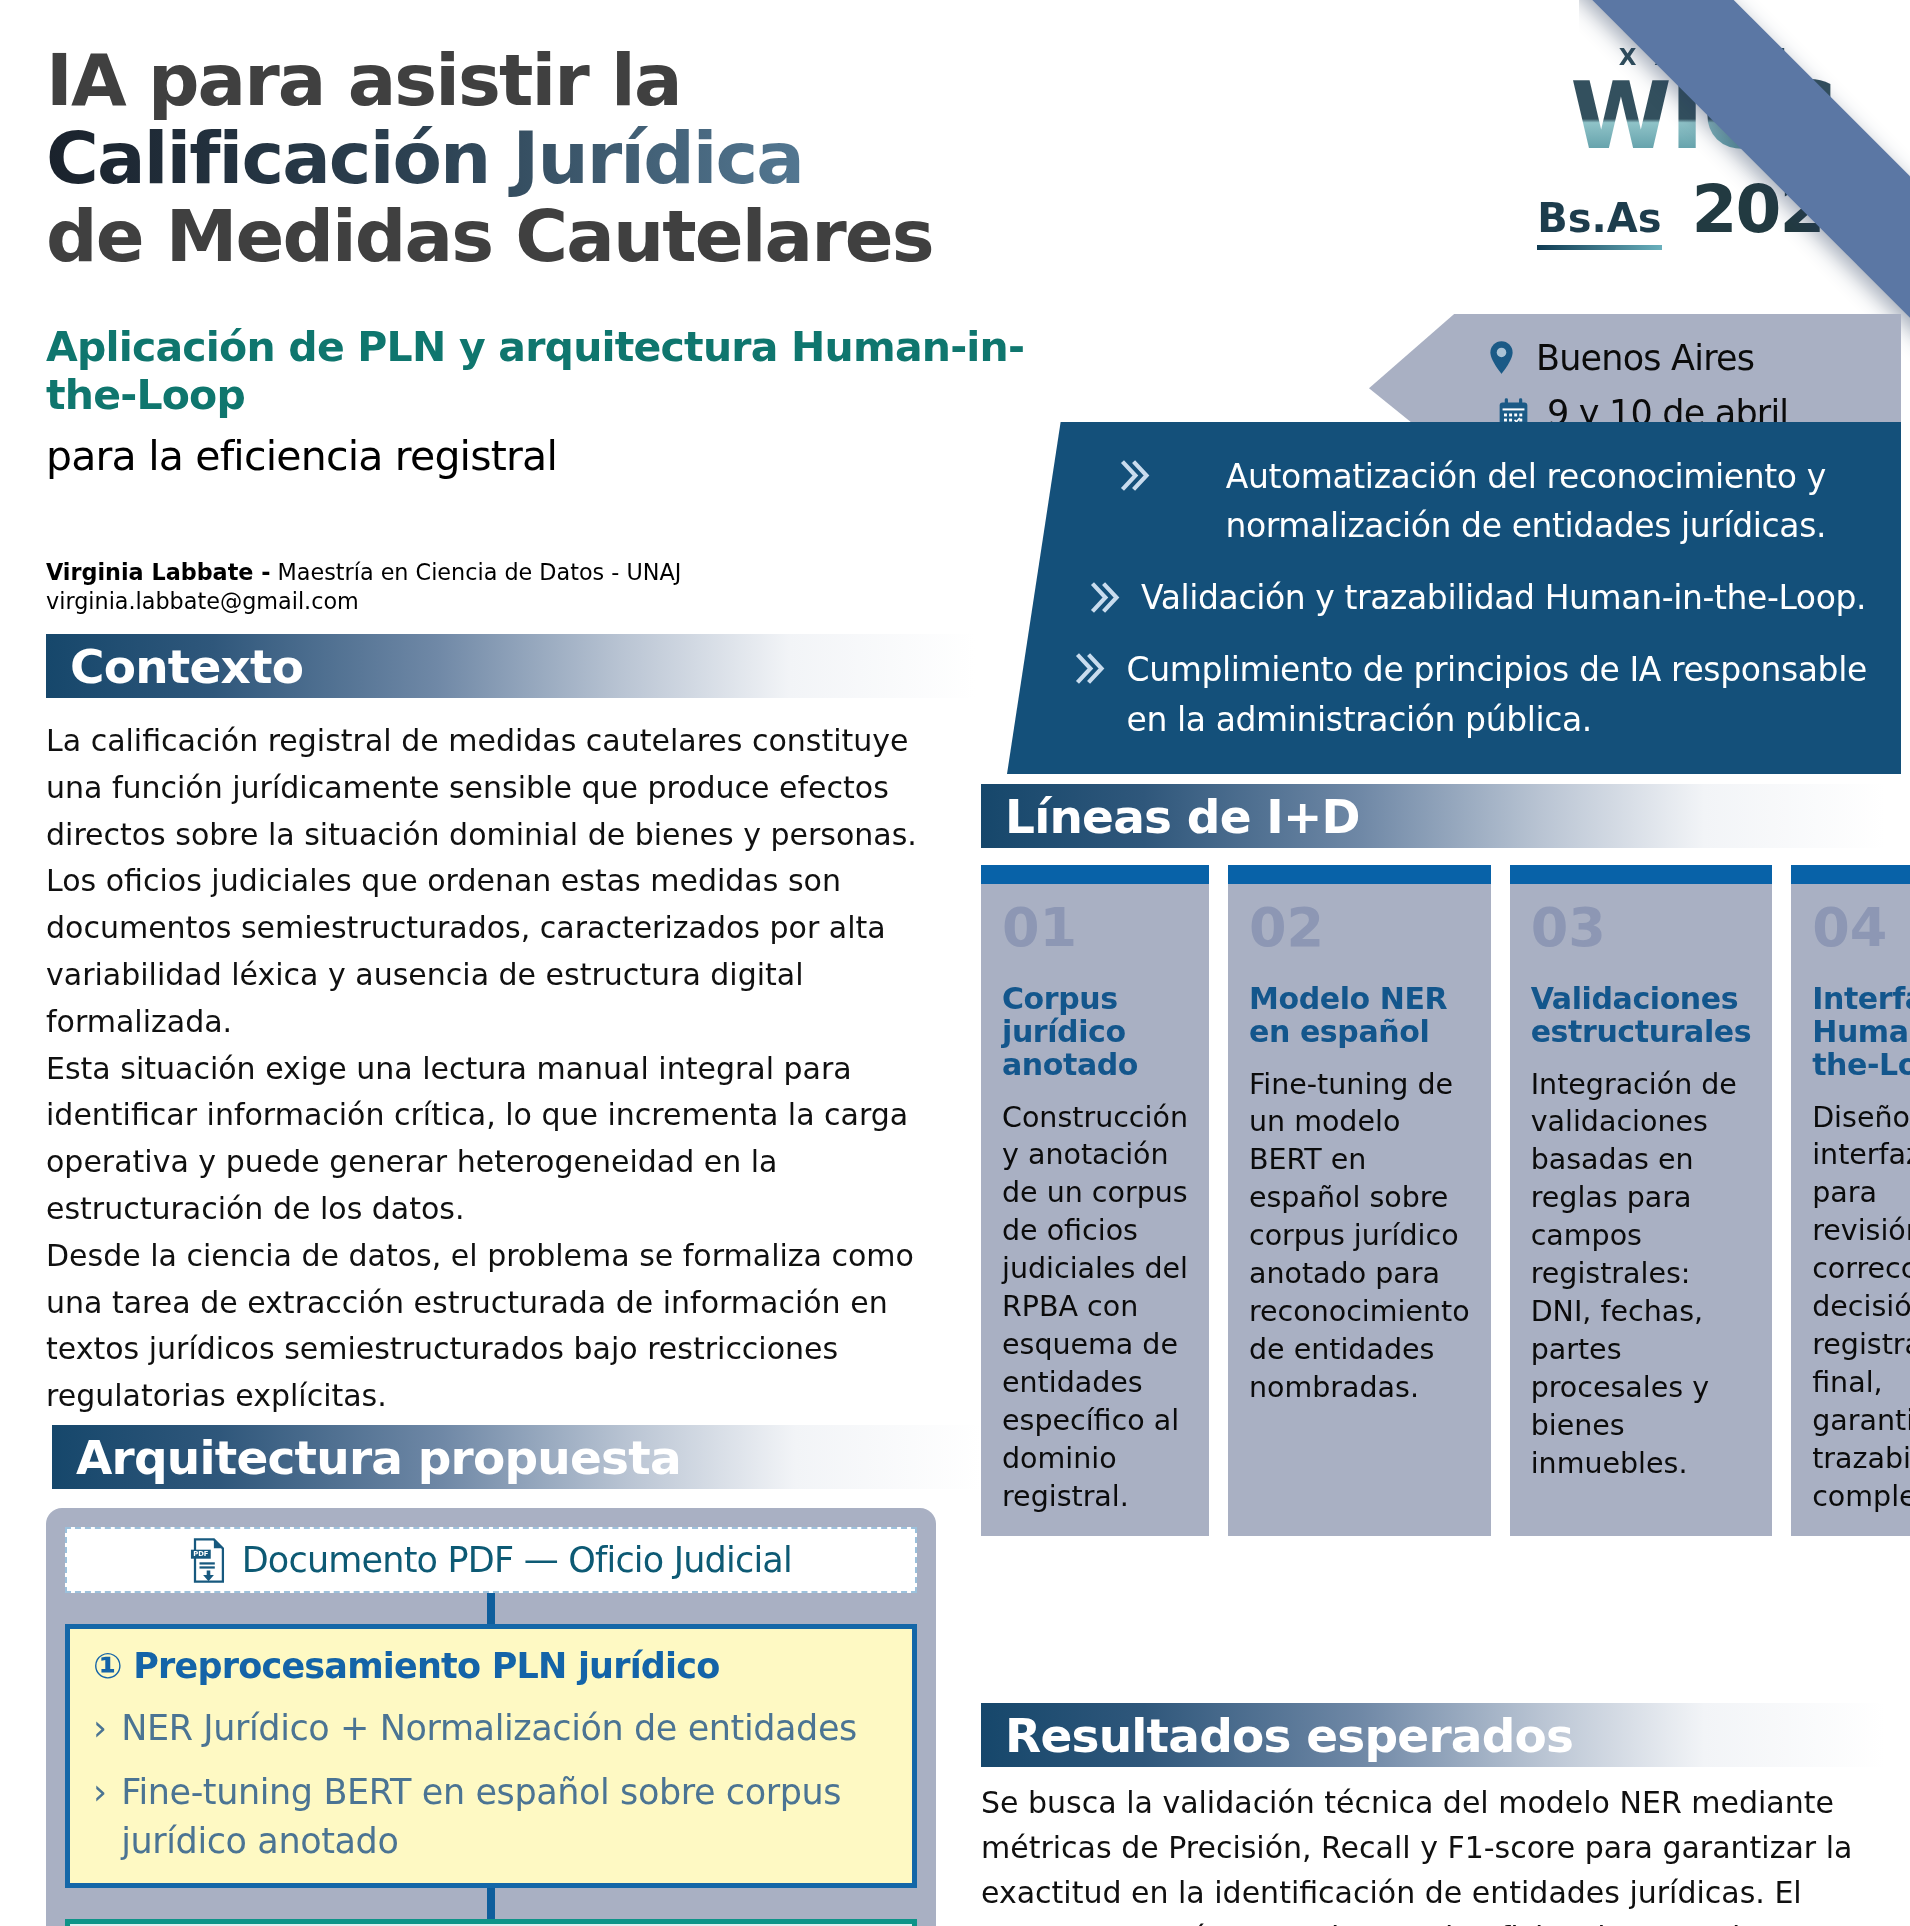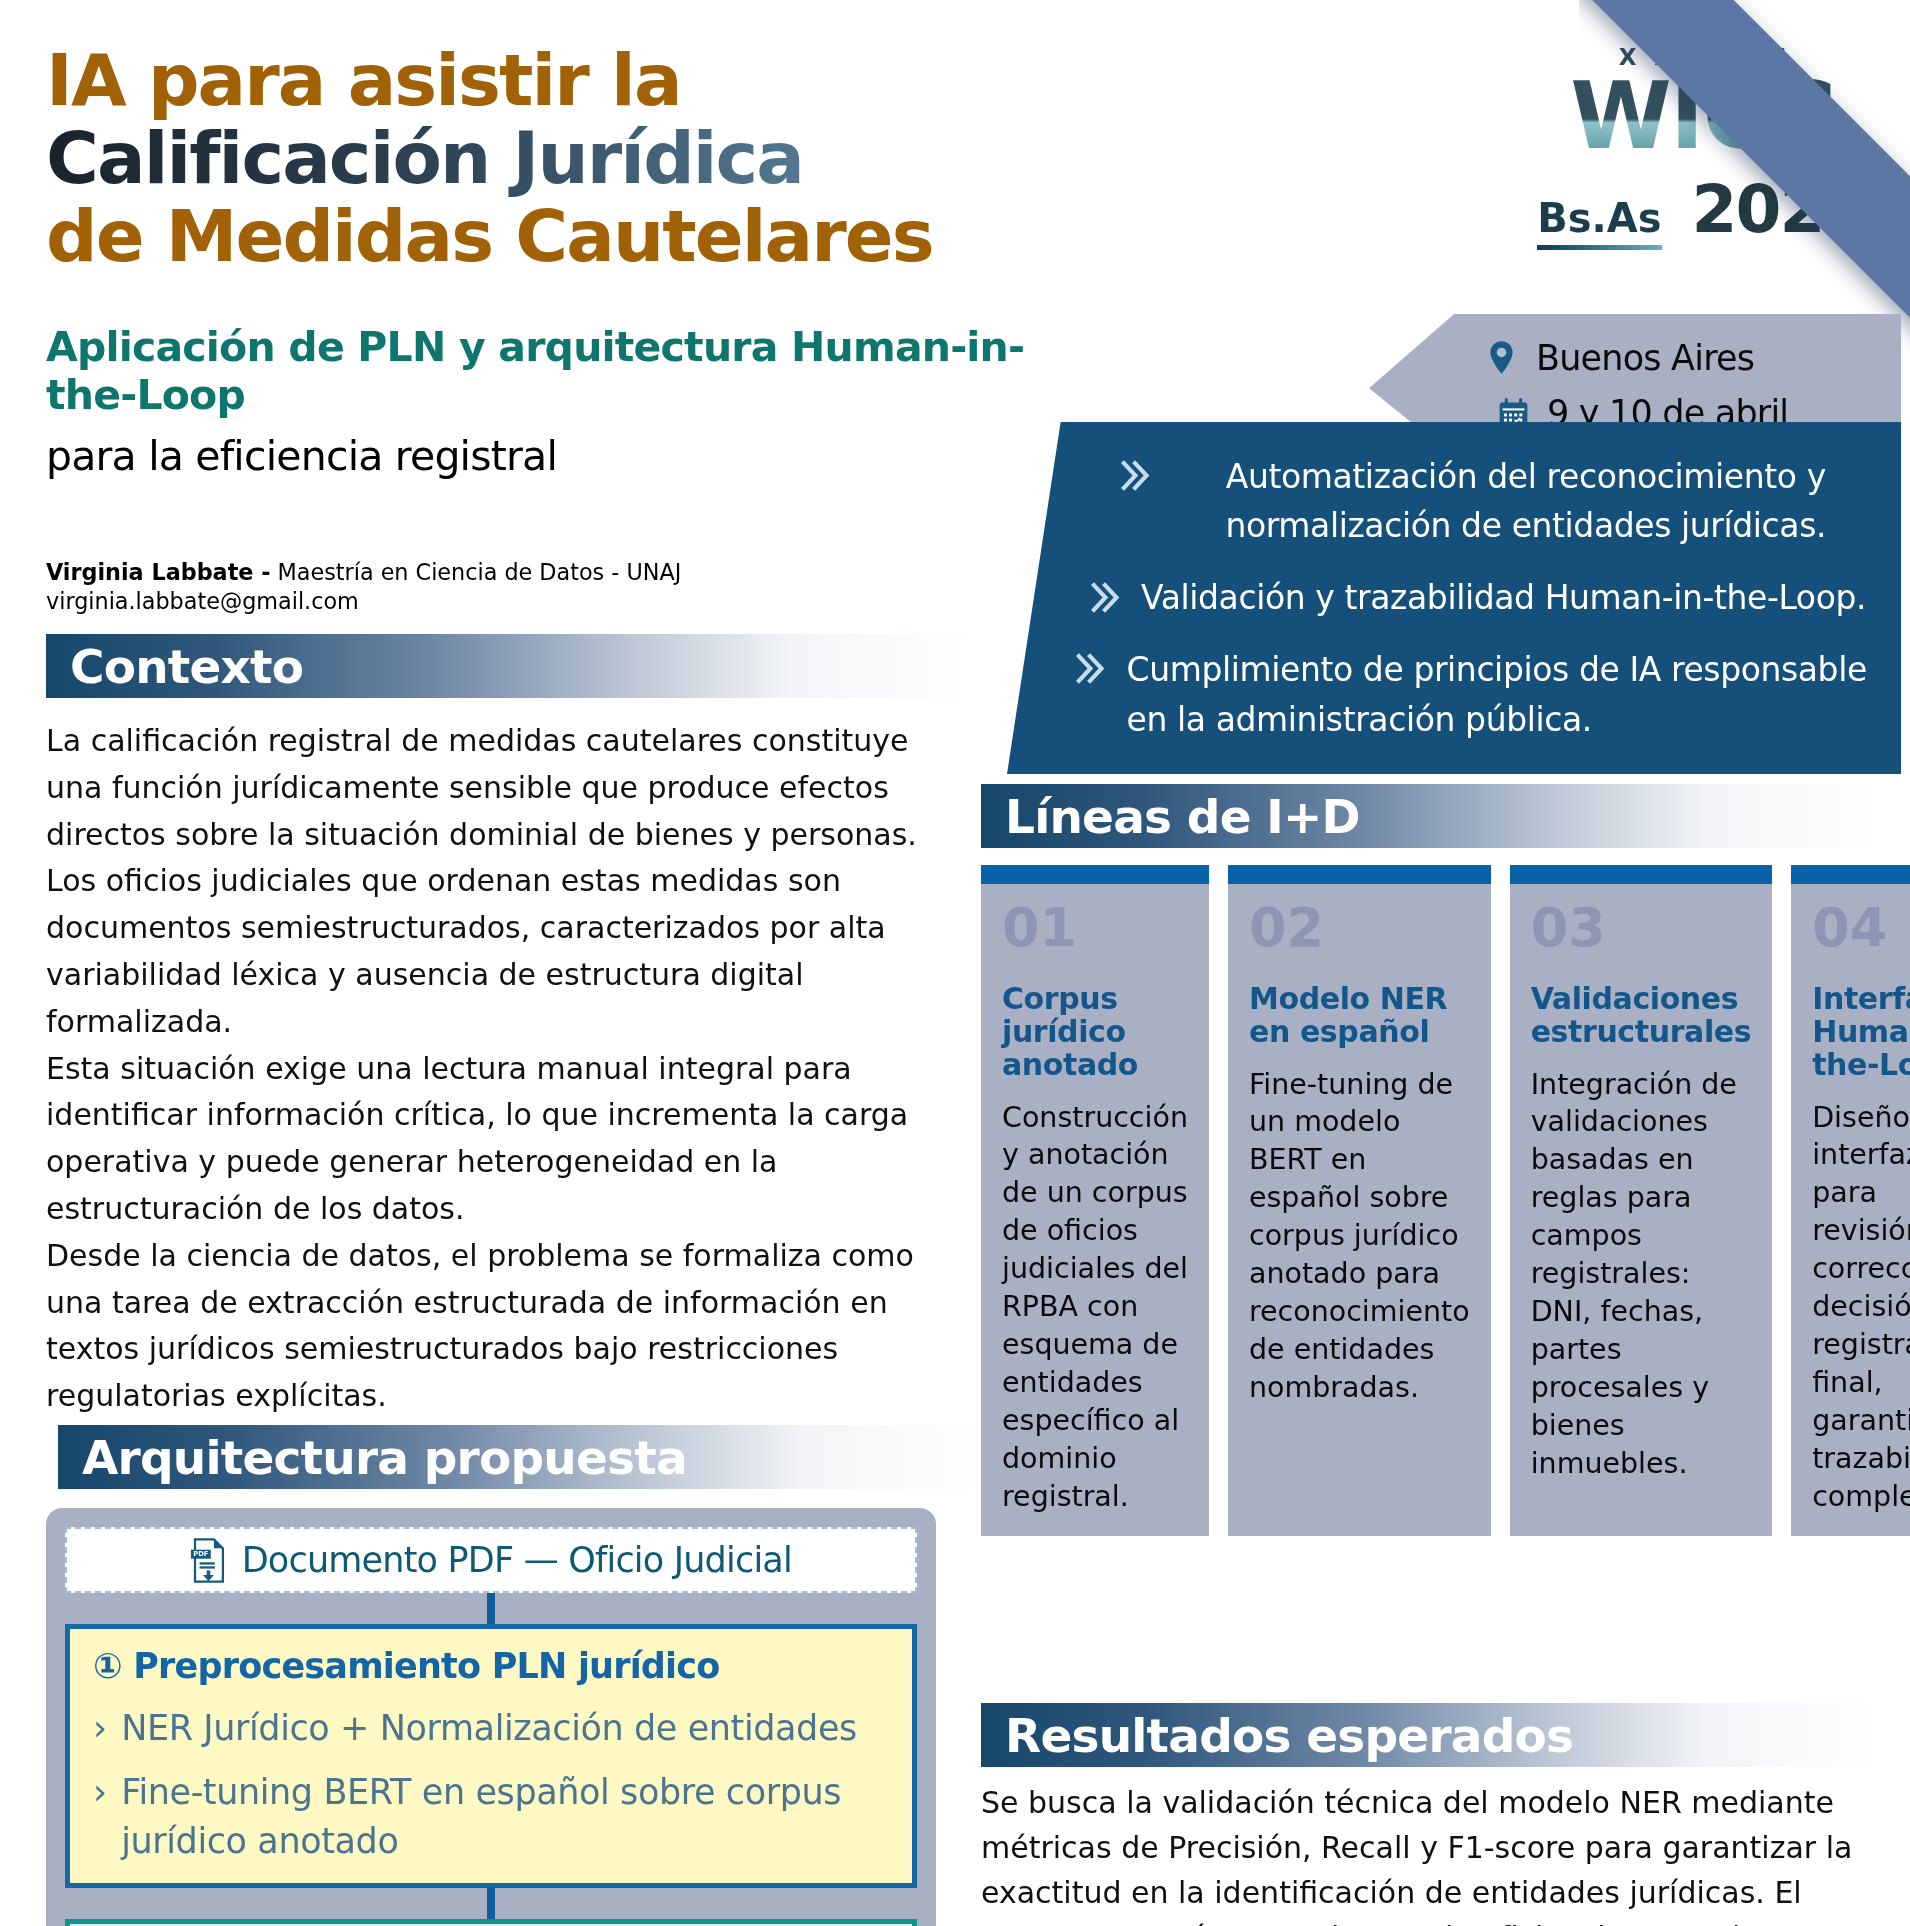--- a/index.html
+++ b/index.html
@@ -9,21 +9,21 @@
   }
   
   .sec-h{
     position:absolute;height:64px;display:flex;align-items:center;
     padding-left:24px;box-sizing:border-box;
     background:linear-gradient(90deg,#16476b 0%,#2f577b 18%,#6f88a6 42%,#b9c4d3 62%,#f2f4f7 80%,#ffffff 100%);
   }
   .sec-h span{color:#fff;font-weight:700;font-size:47px;letter-spacing:-0.8px;white-space:nowrap;}
   
   .masthead{position:absolute;left:46px;top:42px;width:1048px;}
-  .t-line{display:block;font-size:72px;line-height:1.08;letter-spacing:-1.9px;color:#a16207;}
+  .t-line{display:block;font-size:72px;line-height:1.08;letter-spacing:-1.9px;color:#404040;}
   .t-line b{font-weight:700;}
   .t2{font-weight:700;color:#30506a;}
   @supports ((-webkit-background-clip:text) or (background-clip:text)){
     .t2{background:linear-gradient(90deg,#1a222c 0%,#2e4455 38%,#537791 72%,#7fa3bc 100%);
         -webkit-background-clip:text;background-clip:text;color:transparent;}
   }
   .sub1{margin-top:48px;font-size:41px;font-weight:700;color:#0f766e;letter-spacing:-0.8px;}
   .sub2{margin-top:12.3px;font-size:41px;font-weight:400;color:#000;letter-spacing:-0.8px;}
   .author{margin-top:79px;font-size:22.3px;color:#000;}
   .author b{font-weight:700;}
@@ -173,21 +173,21 @@
 
   <div class="sec-h" style="left:46px;top:634px;width:929px;">
     <span>Contexto</span>
   </div>
   <div class="ctx-body">
     <p>La calificación registral de medidas cautelares constituye una función jurídicamente sensible que produce efectos directos sobre la situación dominial de bienes y personas. Los oficios judiciales que ordenan estas medidas son documentos semiestructurados, caracterizados por alta variabilidad léxica y ausencia de estructura digital formalizada.</p>
     <p>Esta situación exige una lectura manual integral para identificar información crítica, lo que incrementa la carga operativa y puede generar heterogeneidad en la estructuración de los datos.</p>
     <p>Desde la ciencia de datos, el problema se formaliza como una tarea de extracción estructurada de información en textos jurídicos semiestructurados bajo restricciones regulatorias explícitas.</p>
   </div>
 
-  <div class="sec-h" style="left:58px;top:1425px;width:929px;">
+  <div class="sec-h" style="left:52px;top:1425px;width:929px;">
     <span>Arquitectura propuesta</span>
   </div>
   <div class="panel">
     <div class="pdf-bar">
       <svg width="37" height="45" viewBox="0 0 80 100">
           <path d="M10 3 h42 l20 20 v74 h-62 z" fill="#fff" stroke="#17597f" stroke-width="5"></path>
           <path d="M52 3 l20 20 h-20 z" fill="#17597f"></path>
           <rect x="1" y="26" width="44" height="20" fill="#17597f"></rect>
           <text x="23" y="41" font-size="15" font-weight="bold" fill="#fff" text-anchor="middle" font-family="DejaVu Sans, sans-serif">PDF</text>
           <rect x="20" y="54" width="34" height="5" fill="#17597f"></rect>

